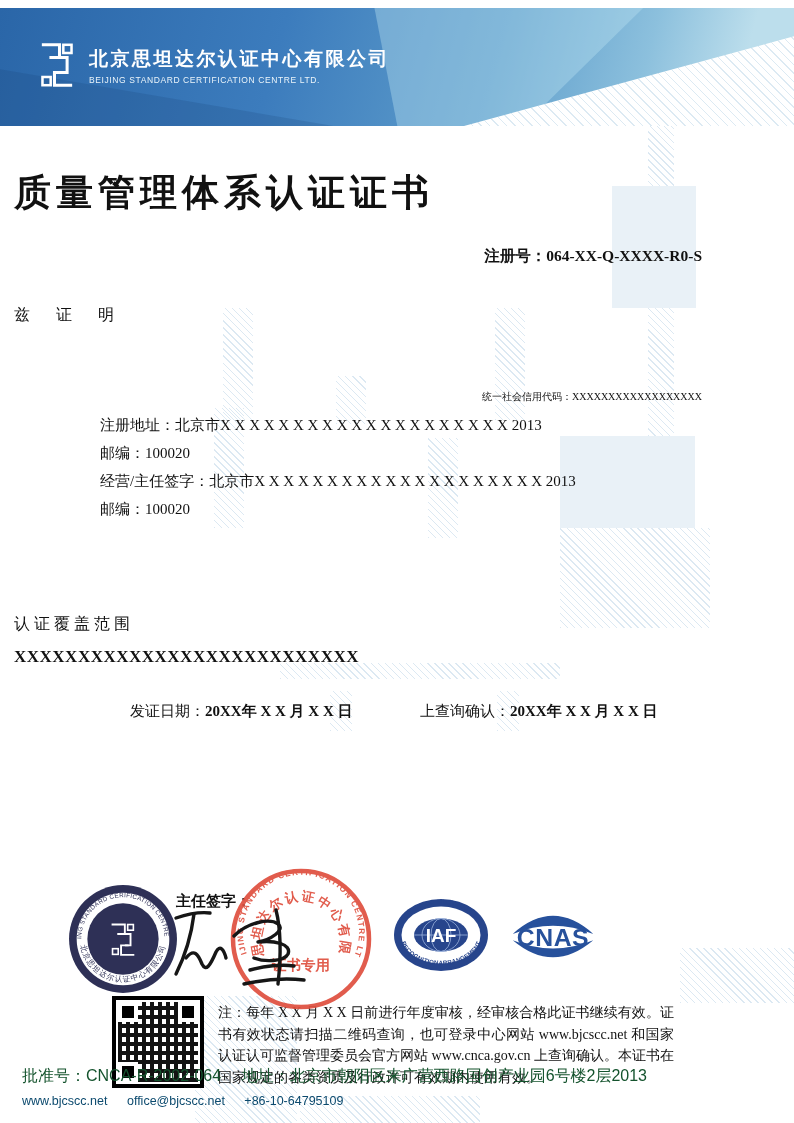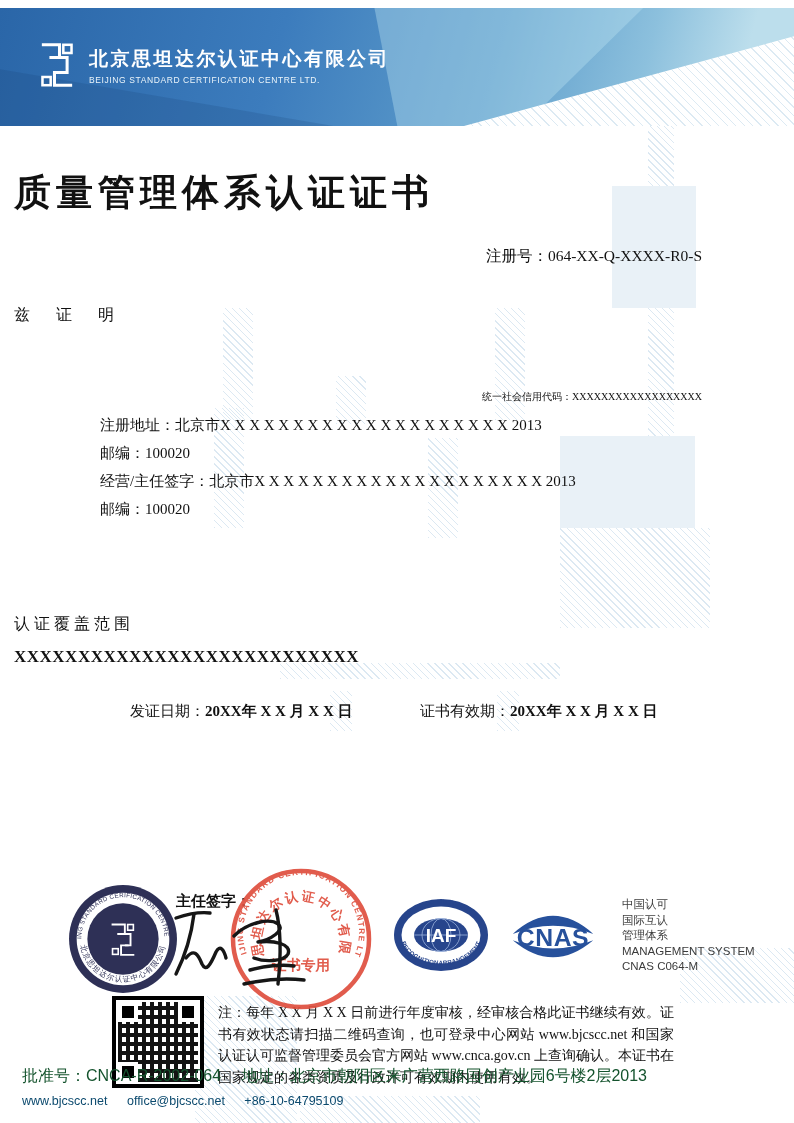--- a/index.html
+++ b/index.html
@@ -38,21 +38,21 @@
     background:repeating-linear-gradient(45deg,rgba(140,185,215,.30) 0 1px,transparent 1px 6px);
     clip-path:polygon(100% 24%,100% 100%,0 100%);}
   .logo-row{position:absolute;left:38px;top:33px;display:flex;align-items:center;gap:13px;}
   .logo-text .cn{color:#fff;font-family:"Liberation Sans","DejaVu Sans",sans-serif;font-weight:bold;font-size:19px;letter-spacing:2.5px;}
   .logo-text .en{color:#eaf4fa;font-family:"Liberation Sans","DejaVu Sans",sans-serif;font-size:8.5px;letter-spacing:.6px;margin-top:3px;}
 
   
   .abs{position:absolute;}
   .ctr{left:14px;width:794px;text-align:left;}
   .title{top:160px;font-size:37px;font-weight:bold;letter-spacing:5px;}
-  .regline{top:238px;right:92px;font-size:15.5px;font-weight:normal;}
+  .regline{top:238px;right:92px;font-size:15.5px;font-weight:bold;}
   .certify{top:297px;font-size:16px;font-weight:400;letter-spacing:11px;}
   .company{top:328px;font-size:31px;font-weight:bold;letter-spacing:1px;}
   .credit{top:382px;right:92px;font-size:10px;}
   .addr{left:100px;font-size:15px;}
   .a1{top:408px;} .a2{top:436px;} .a3{top:464px;} .a4{top:492px;}
   .stdintro{top:524px;font-size:16px;letter-spacing:4px;}
   .gbcode{top:551px;font-family:"Liberation Sans","DejaVu Sans",sans-serif;font-size:28px;font-weight:bold;letter-spacing:.5px;}
   .scopelabel{top:606px;font-size:16px;letter-spacing:4px;}
   .scopeval{top:639px;font-size:17px;font-weight:600;letter-spacing:.5px;}
   .dates{top:694px;font-size:15px;}
@@ -137,21 +137,21 @@
   <div class="abs addr a1"><span>注册地址：</span><span>北京市X X X X X X X X X X X X X X X X X X X X 2013</span></div>
   <div class="abs addr a2"><span>邮编：</span><span>100020</span></div>
   <div class="abs addr a3"><span>经营/主任签字：</span><span>北京市X X X X X X X X X X X X X X X X X X X X 2013</span></div>
   <div class="abs addr a4"><span>邮编：</span><span>100020</span></div>
 
   <div class="abs ctr scopeval">XXXXXXXXXXXXXXXXXXXXXXXXXXX</div>
   <div class="abs ctr scopelabel">认证覆盖范围</div>
 
   <div class="abs dates" style="left:0;width:794px;height:24px;">
     <span class="issue"><span>发证日期：</span><b>20XX年 X X 月 X X 日</b></span>
-    <span class="valid"><span>证书有效期：</span><b>20XX年 X X 月 X X 日</b></span>
+    <span class="valid"><span>上查询确认：</span><b>20XX年 X X 月 X X 日</b></span>
   </div>
 
   <svg class="navy-seal" width="112" height="112" viewBox="0 0 110 110">
     <defs>
       <path id="nTop" d="M14,55 A41,41 0 0 1 96,55"></path>
       <path id="nBot" d="M13,55 A42,42 0 0 0 97,55"></path>
     </defs>
     <circle cx="55" cy="55" r="53" fill="#2e3056"></circle>
     <circle cx="55" cy="55" r="45.5" fill="#ffffff"></circle>
     <circle cx="55" cy="55" r="35" fill="#2e3056"></circle>
@@ -220,27 +220,20 @@
     </g>
     <text x="50" y="46" text-anchor="middle" font-family="Liberation Sans, DejaVu Sans, sans-serif" font-size="19" font-weight="bold" fill="#ffffff">IAF</text>
   </svg>
 
   <svg class="cnas-logo" width="96" height="64" viewBox="0 0 92 62">
     <path d="M7,29 Q46,-6 85,29 Q46,13 7,29 Z" fill="#27519c"></path>
     <path d="M7,35 Q46,68 85,35 Q46,51 7,35 Z" fill="#27519c"></path>
     <text x="46" y="41" text-anchor="middle" font-family="Liberation Sans, DejaVu Sans, sans-serif" font-size="24" font-weight="bold" fill="#27519c" letter-spacing="0.5">CNAS</text>
   </svg>
 
-  <div class="cnas-text">
-    <div>中国认可</div>
-    <div>国际互认</div>
-    <div>管理体系</div>
-    <div>MANAGEMENT SYSTEM</div>
-    <div>CNAS C064-M</div>
-  </div>
 
   <div class="qr">
     <div class="mods"></div>
     <div class="finder tl"></div>
     <div class="finder tr"></div>
     <div class="finder bl"></div>
   </div>
 
   <div class="note">注：每年 X X 月 X X 日前进行年度审核，经审核合格此证书继续有效。证书有效状态请扫描二维码查询，也可登录中心网站 www.bjcscc.net 和国家认证认可监督管理委员会官方网站 www.cnca.gov.cn 上查询确认。本证书在国家规定的各类资质及行政许可有效期内使用有效。</div>
 

